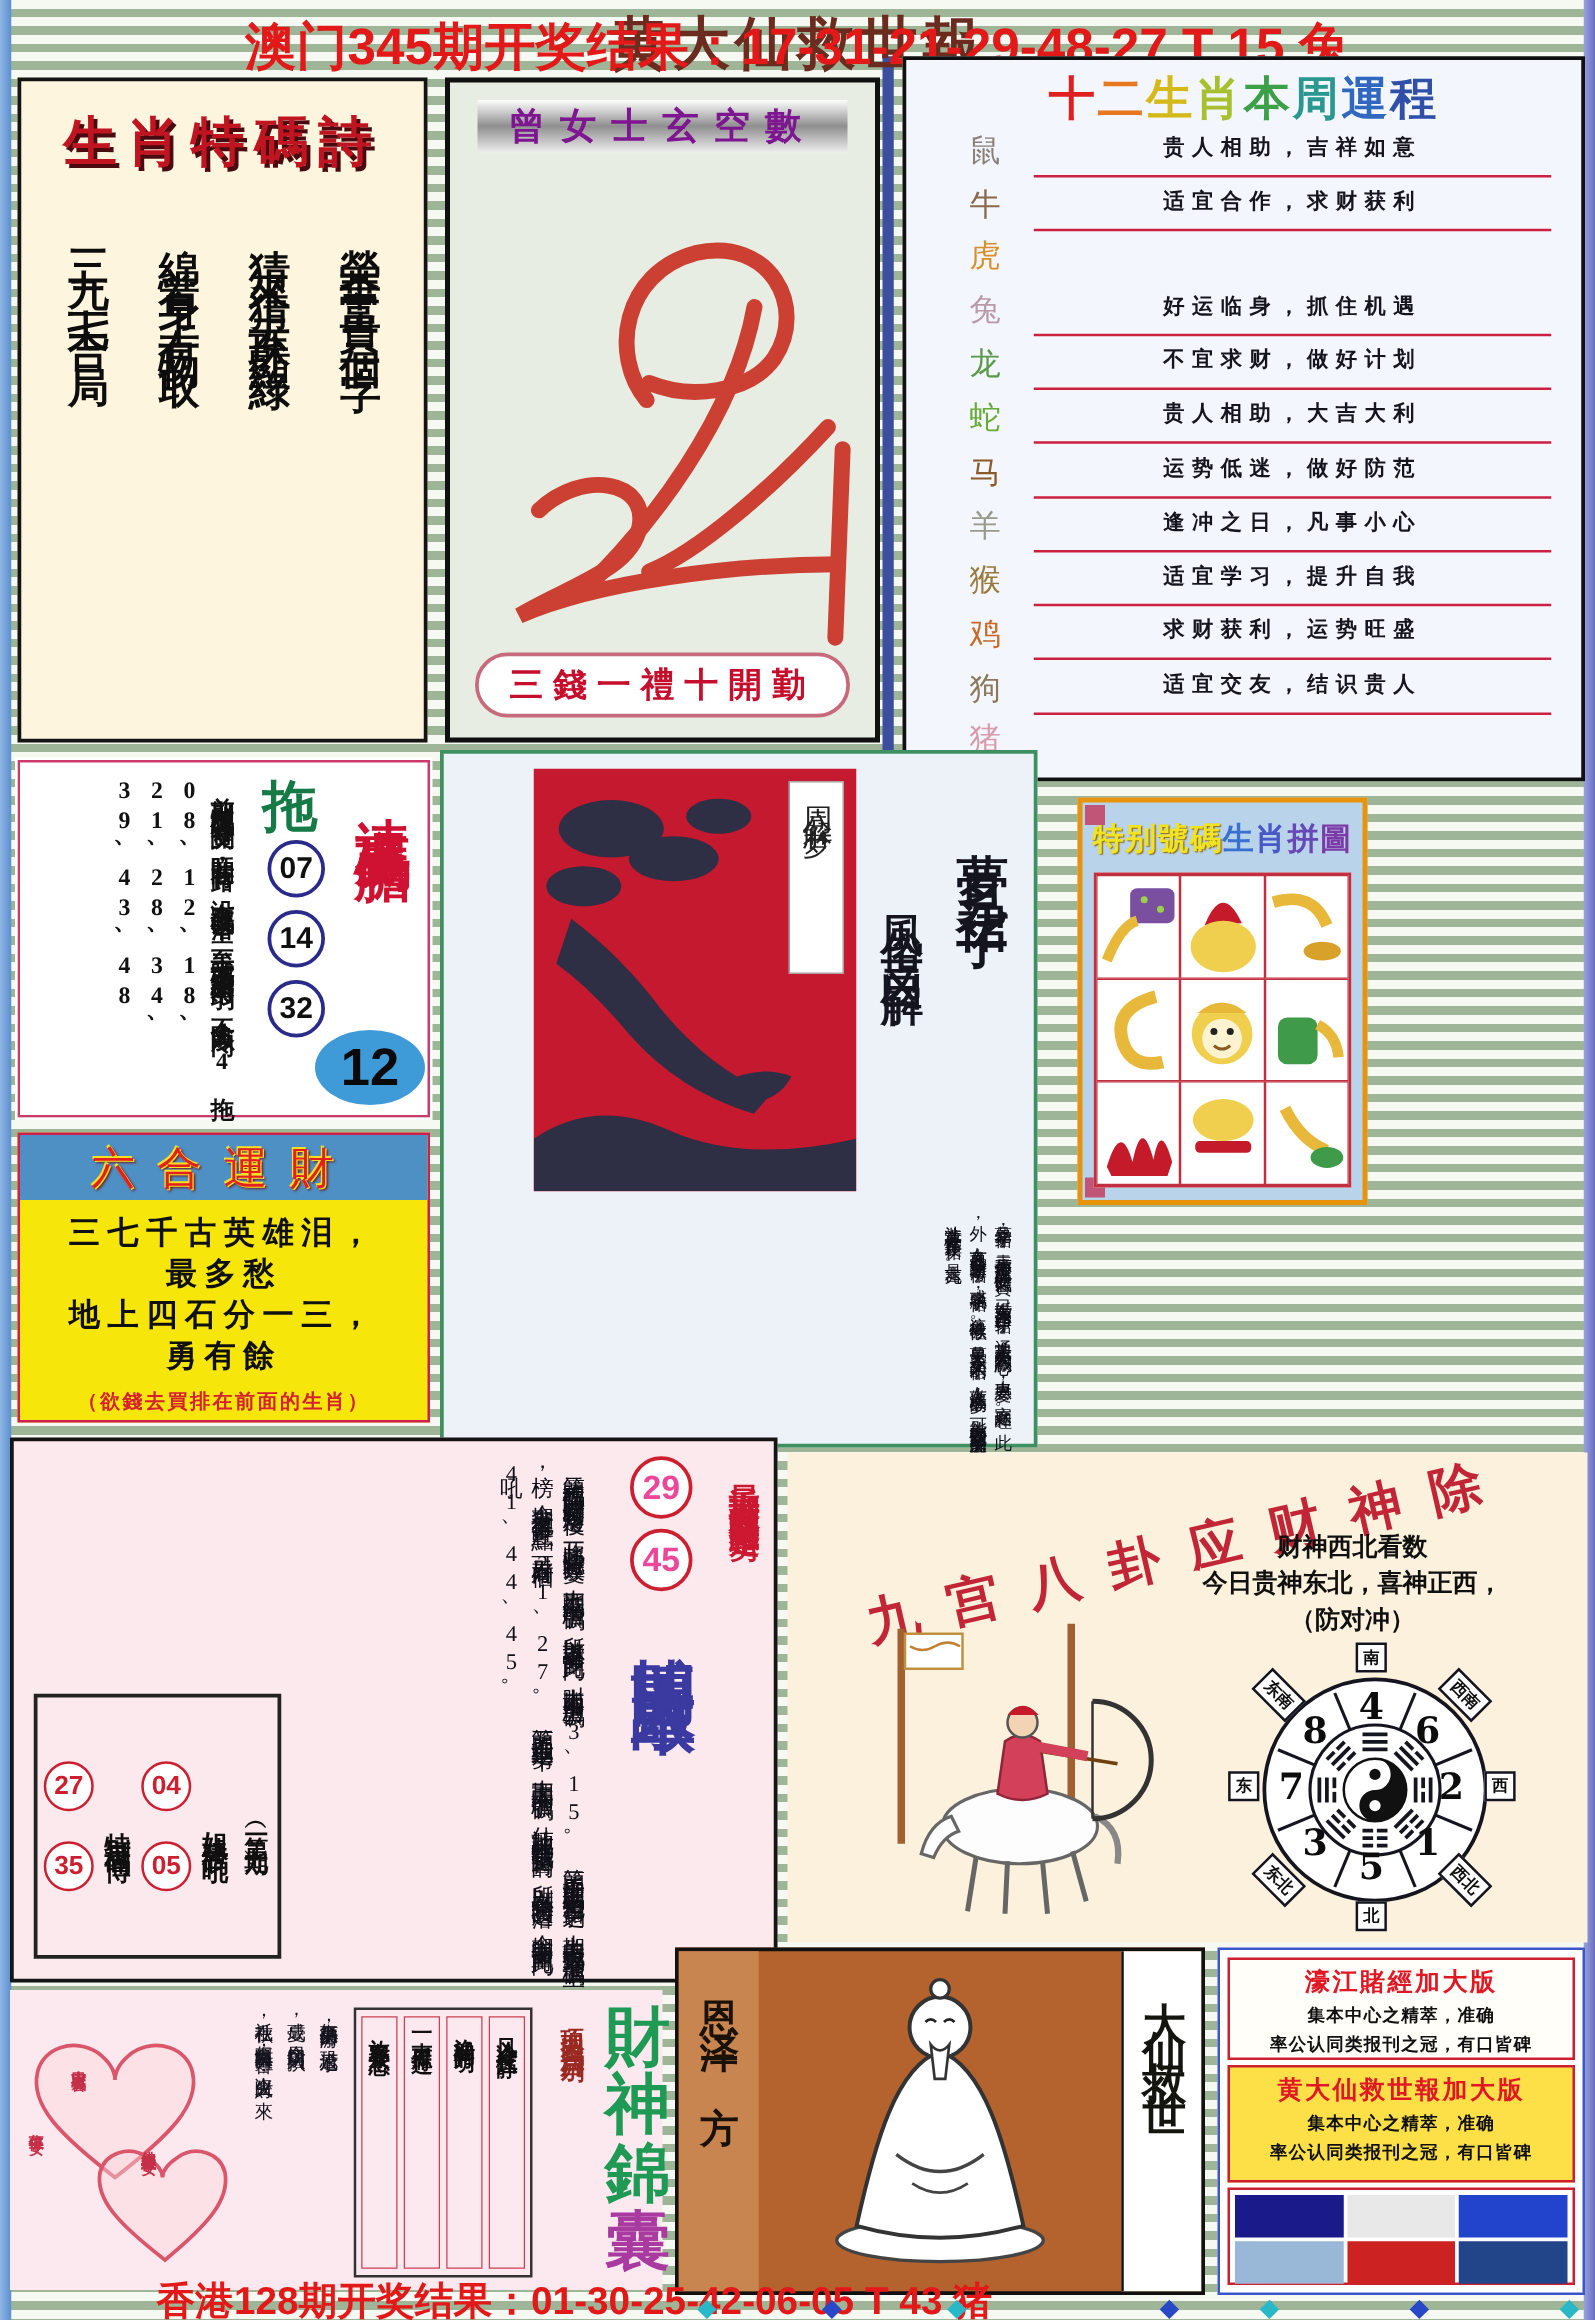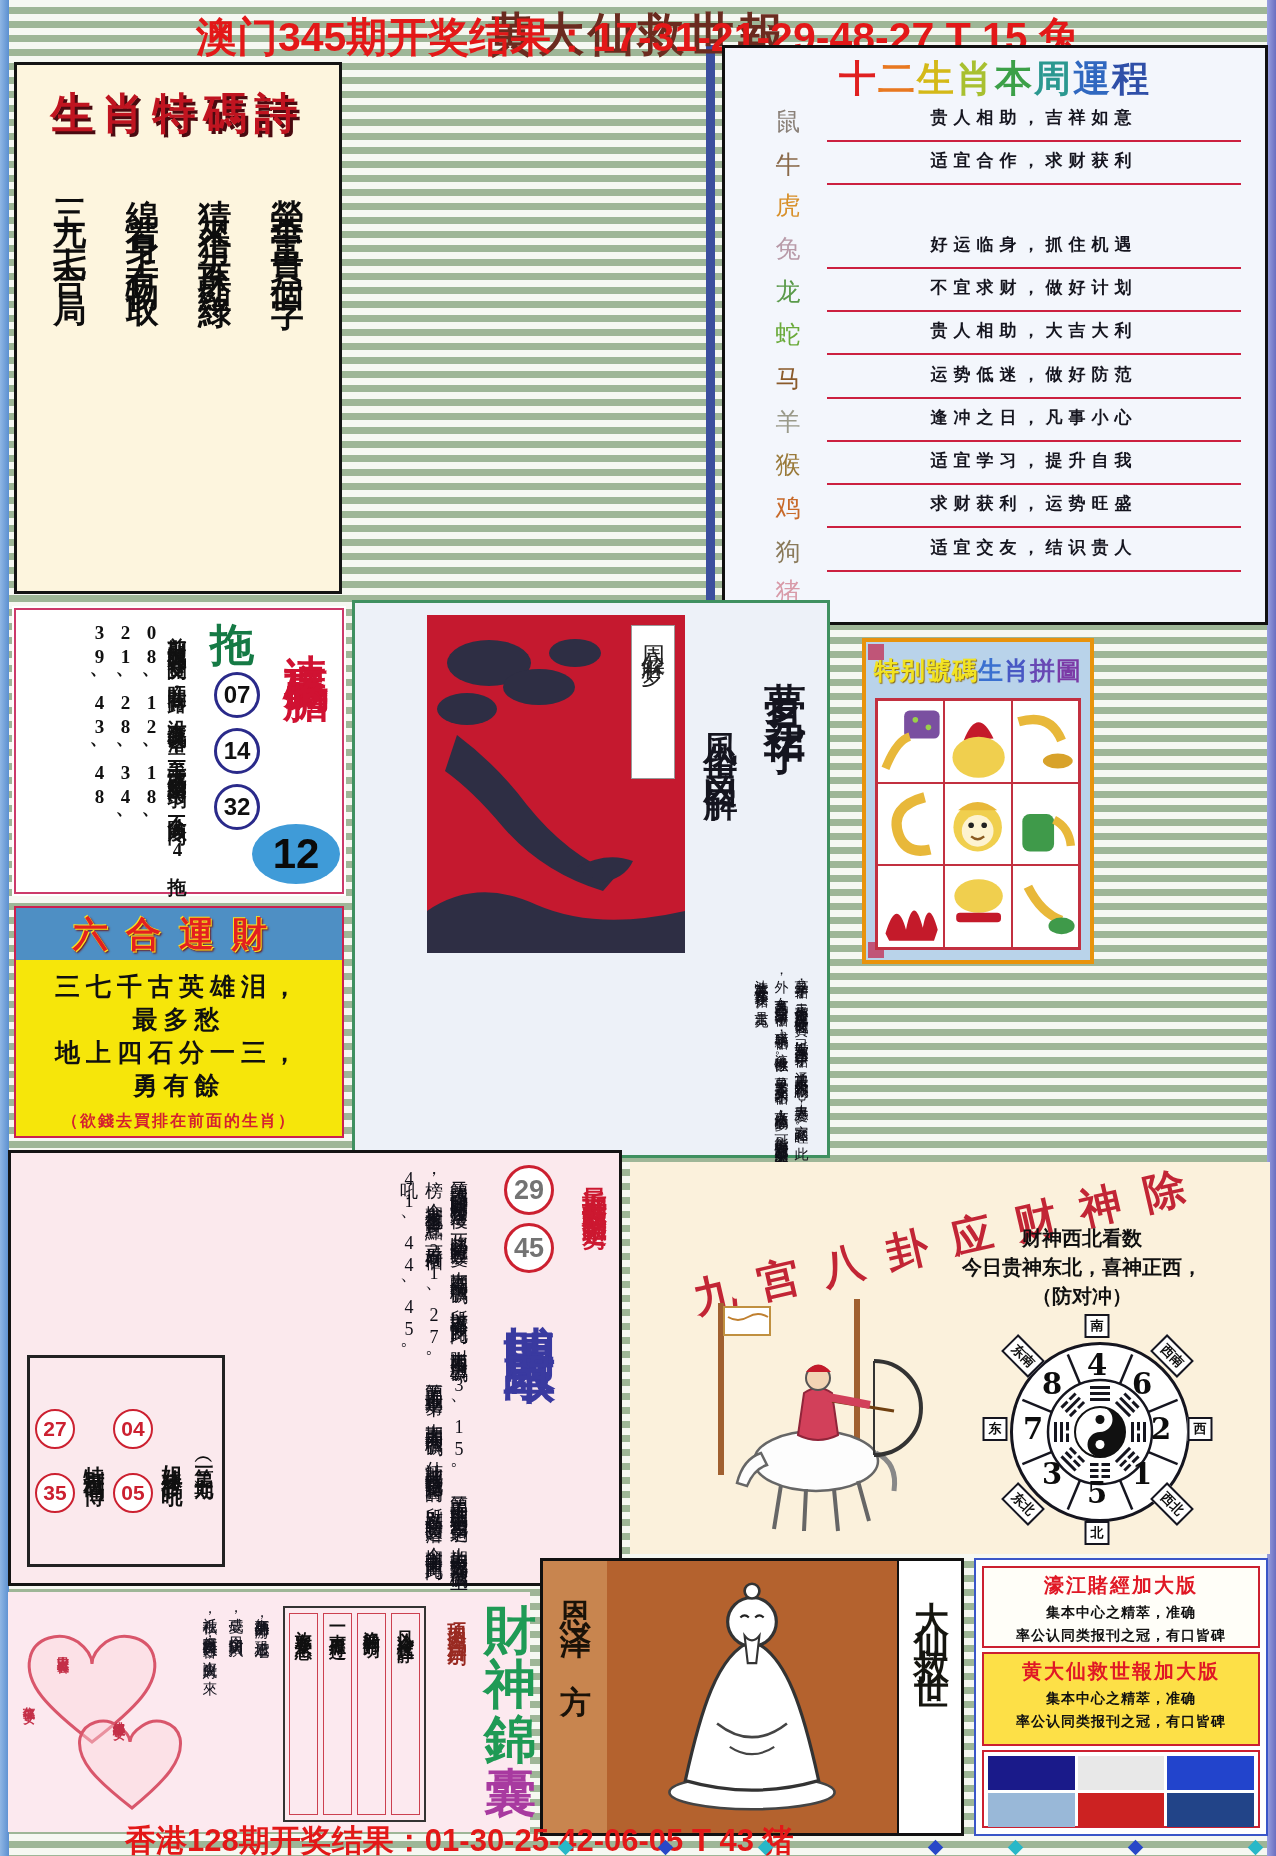--- a/index.html
+++ b/index.html
@@ -67,21 +67,21 @@
   .ly-circle{width:46px;height:46px;border-radius:50%;border:3px solid #2a2a8a;background:#fff;
              display:flex;align-items:center;justify-content:center;font-size:24px;font-weight:900;
              font-family:"Liberation Sans",sans-serif;color:#101010;box-sizing:border-box;}
   .ly-ellipse{position:absolute;right:2px;bottom:8px;width:88px;height:60px;border-radius:50%;
               background:#3f9bd8;display:flex;align-items:center;justify-content:center;
               font-size:42px;font-weight:900;font-family:"Liberation Sans",sans-serif;color:#0a0a0a;}
 
   
   .lh-panel{left:14px;top:906px;width:330px;height:232px;border:2px solid #cc2050;background:#f6e60a;}
   .lh-band{height:52px;background:#4e8fc4;display:flex;align-items:center;justify-content:center;
-           font-size:35px;font-weight:700;color:#e32020;letter-spacing:18px;
+           font-size:35px;font-weight:400;color:#e32020;letter-spacing:18px;
            text-shadow:1px 1px 0 #f8e020,-1px -1px 0 #f8e020,2px 2px 2px #701010;}
   .lh-lines{text-align:center;font-size:25px;font-weight:bold;line-height:33px;padding-top:10px;
             letter-spacing:6px;color:#101010;}
   .lh-note{text-align:center;font-size:16px;font-weight:bold;color:#d42030;margin-top:9px;letter-spacing:2px;}
 
   
   .dr-panel{left:352px;top:600px;width:478px;height:558px;background:#edf1f8;border:3px solid #3f9060;}
   .dr-book{position:absolute;top:12px;left:72px;width:258px;height:338px;background:#c5192f;overflow:hidden;}
   .dr-label{position:absolute;top:10px;right:10px;width:42px;height:152px;background:#fff;
             border:1px solid #999;display:flex;justify-content:center;align-items:flex-start;}
@@ -106,21 +106,21 @@
   .pz-tile svg{width:100%;height:100%;display:block;}
 
   
   .bk-panel{left:8px;top:1150px;width:614px;height:436px;background:#fbe9ed;border:3px solid #141414;}
   .bk-side{position:absolute;right:10px;top:14px;font-size:25px;font-weight:900;color:#cc1830;
            letter-spacing:3px;line-height:30px;}
   .bk-cluster{position:absolute;right:52px;top:12px;width:76px;display:flex;flex-direction:column;
               align-items:center;}
   .bk-circle{width:50px;height:50px;border-radius:50%;border:3px solid #cc2030;background:#fff;
              display:flex;align-items:center;justify-content:center;font-size:27px;font-weight:900;
-             color:#737373;font-family:"Liberation Sans",sans-serif;box-sizing:border-box;margin-bottom:8px;}
+             color:#ec4899;font-family:"Liberation Sans",sans-serif;box-sizing:border-box;margin-bottom:8px;}
   .bk-big{font-size:52px;font-weight:900;color:#3a3aa0;letter-spacing:8px;margin-top:2px;}
   .bk-body{position:absolute;left:222px;right:148px;top:14px;bottom:12px;font-size:18px;line-height:25px;
            letter-spacing:2px;font-weight:500;color:#101018;}
   .bk-box{position:absolute;left:16px;bottom:16px;width:198px;height:212px;border:3px solid #222;
           display:flex;flex-direction:row;justify-content:space-evenly;align-items:center;box-sizing:border-box;}
   .bk-box-label{font-size:21px;font-weight:bold;color:#101010;letter-spacing:5px;}
   .bk-period{font-size:19px;font-weight:bold;letter-spacing:3px;color:#101010;}
   .bk-minis{display:flex;flex-direction:column;gap:24px;}
   .bk-mini{width:40px;height:40px;border-radius:50%;border:2.5px solid #cc2030;background:#fff;
            display:flex;align-items:center;justify-content:center;font-size:21px;font-weight:900;
@@ -204,20 +204,35 @@
   <div class="panel poem-panel">
     <div class="poem-title">生肖特碼詩</div>
     <div class="poem-cols">
       <div class="poem-col">榮華富貴三個字</div>
       <div class="poem-col">猜來猜去珠顯綠</div>
       <div class="poem-col">綿着身上有物取</div>
       <div class="poem-col">三九二七合一局</div>
     </div>
   </div>
 
+  <div class="panel xk-panel">
+    <div class="xk-banner">曾女士玄空數</div>
+    <div class="xk-scribble">
+      <svg viewBox="0 0 330 400" width="336" height="392">
+        <g fill="none" stroke="#cc4034" stroke-width="13" stroke-linecap="round">
+          <path d="M148,196 C118,160 128,92 188,76 C248,62 280,120 252,162 C232,190 184,196 150,182"></path>
+          <path d="M236,120 C220,210 150,300 96,352"></path>
+          <path d="M60,286 C96,252 150,262 142,300 C136,334 84,348 44,372 C108,344 220,330 304,330"></path>
+          <path d="M296,218 C250,268 190,320 150,336"></path>
+          <path d="M308,236 L302,390"></path>
+        </g>
+      </svg>
+    </div>
+    <div class="xk-oval">三錢一禮十開勤</div>
+  </div>
 
   <div class="panel zo-panel">
     <div class="zo-title"><span class="zt0">十</span><span class="zt1">二</span><span class="zt2">生</span><span class="zt3">肖</span><span class="zt4">本</span><span class="zt5">周</span><span class="zt6">運</span><span class="zt7">程</span></div>
     <div class="zo-rows">
       <div class="z-row">
           <span class="z-icon zi-rat">鼠</span>
           <span class="z-text">贵人相助，吉祥如意</span>
         </div>
       <div class="z-row">
           <span class="z-icon zi-ox">牛</span>

